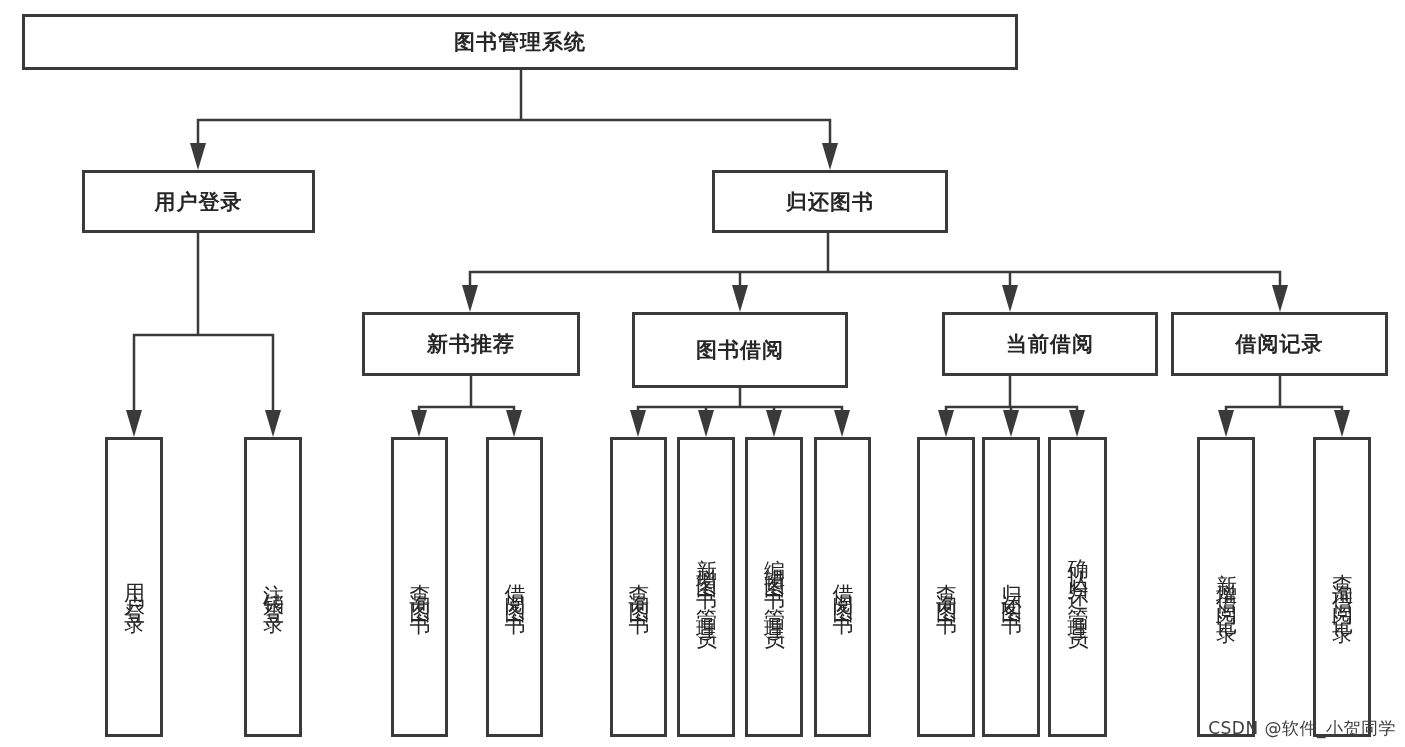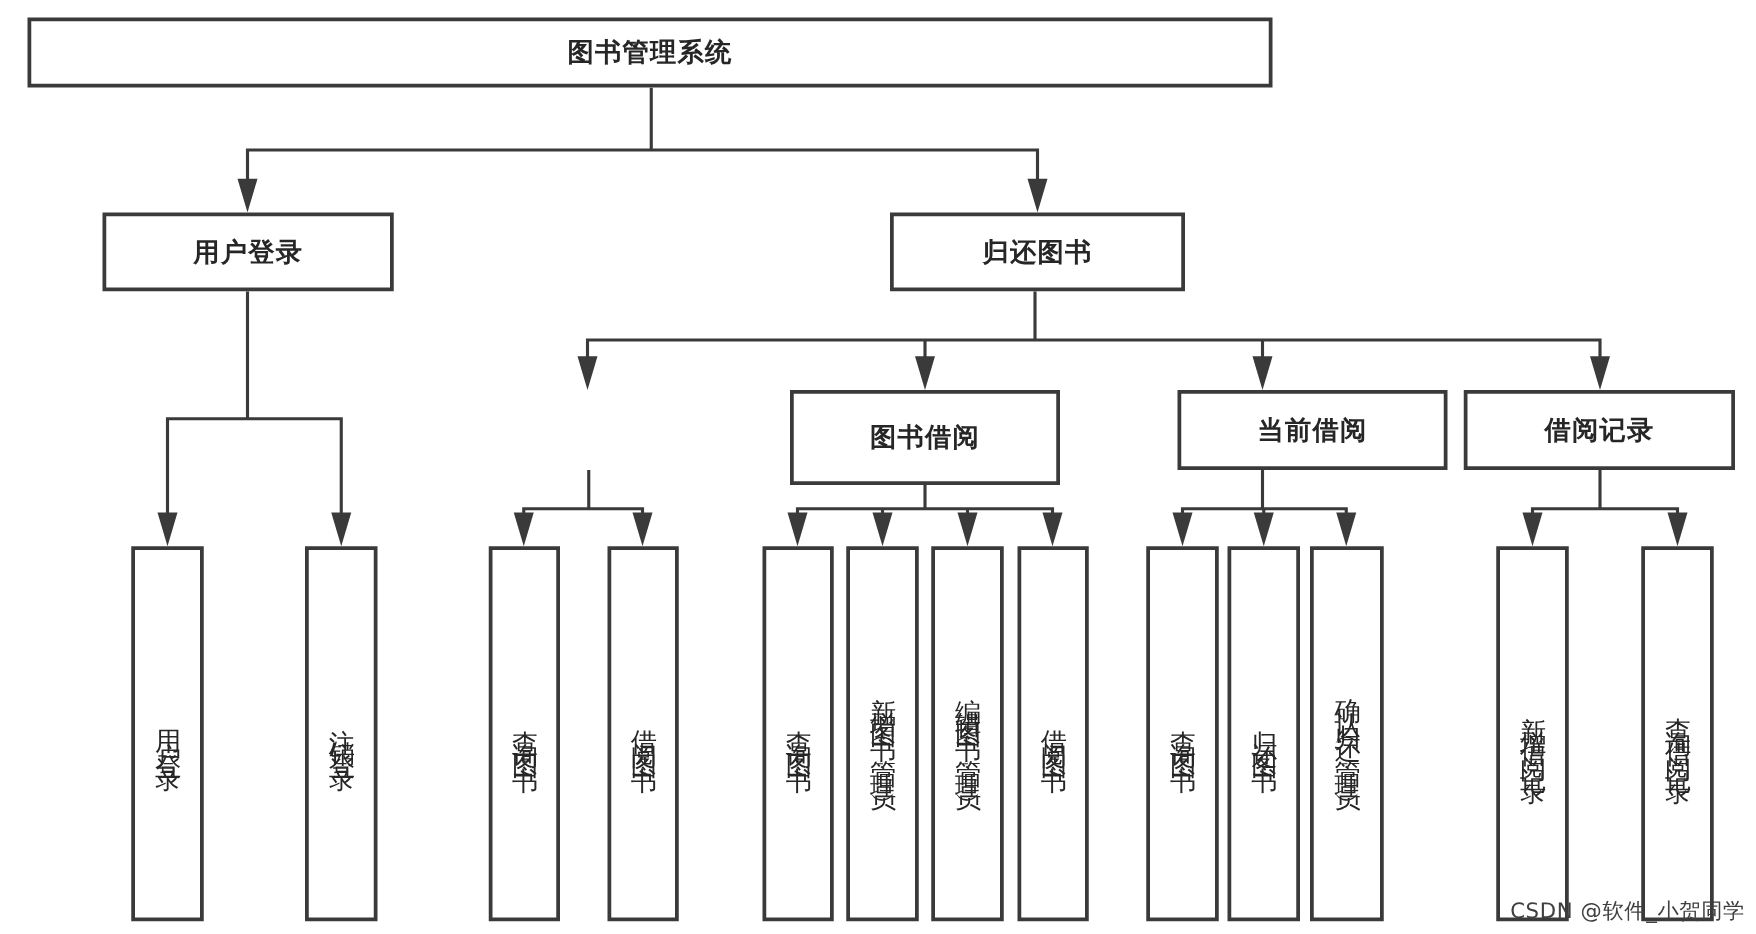--- a/index.html
+++ b/index.html
@@ -77,20 +77,21 @@
       <path d="M1226 437 L1218 410 L1234 410 Z"></path>
       <path d="M1342 437 L1334 410 L1350 410 Z"></path>
     </g>
   </svg>
 
   <div class="box" style="left:22px;top:14px;width:996px;height:56px;">图书管理系统</div>
 
   <div class="box" style="left:82px;top:170px;width:233px;height:63px;">用户登录</div>
   <div class="box" style="left:712px;top:170px;width:236px;height:63px;">归还图书</div>
 
+  <div class="box" style="left:362px;top:312px;width:218px;height:64px;">新书推荐</div>
   <div class="box" style="left:632px;top:312px;width:216px;height:76px;">图书借阅</div>
   <div class="box" style="left:902px;top:312px;width:216px;height:64px;margin-left:40px;">当前借阅</div>
   <div class="box" style="left:1171px;top:312px;width:217px;height:64px;">借阅记录</div>
 
   <div class="vbox" style="left:105px;top:437px;width:58px;height:300px;">用户登录</div>
   <div class="vbox" style="left:244px;top:437px;width:58px;height:300px;">注销登录</div>
   <div class="vbox" style="left:391px;top:437px;width:57px;height:300px;">查询图书</div>
   <div class="vbox" style="left:486px;top:437px;width:57px;height:300px;">借阅图书</div>
   <div class="vbox" style="left:610px;top:437px;width:57px;height:300px;">查询图书</div>
   <div class="vbox" style="left:677px;top:437px;width:58px;height:300px;">新增图书（管理员）</div>

